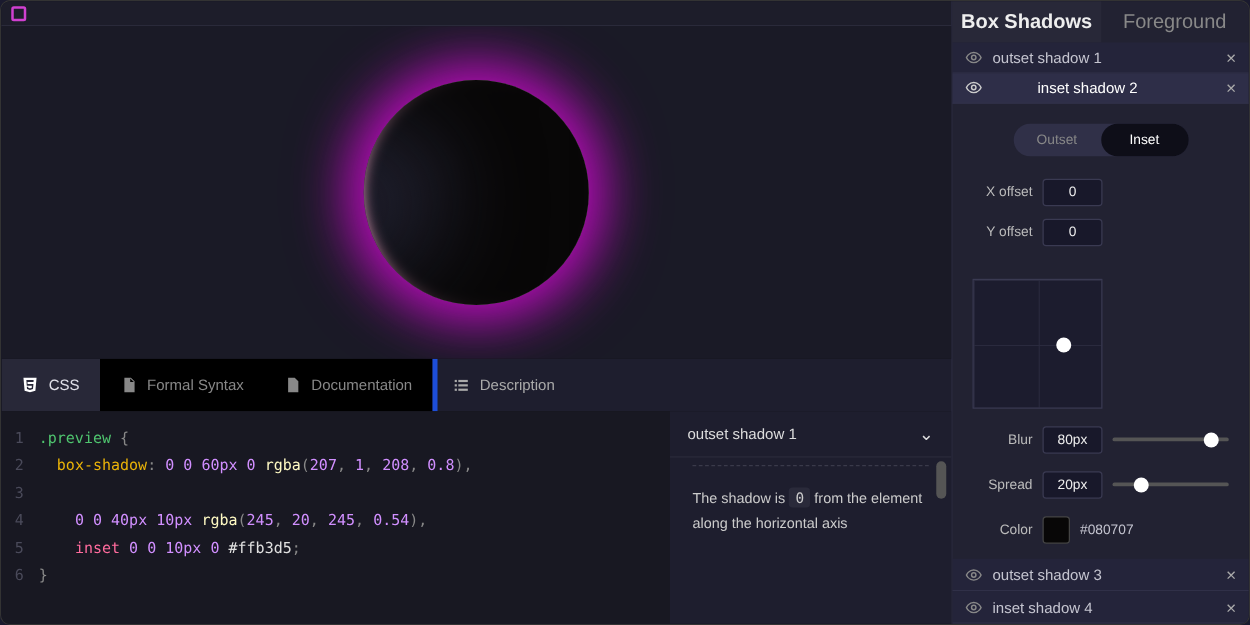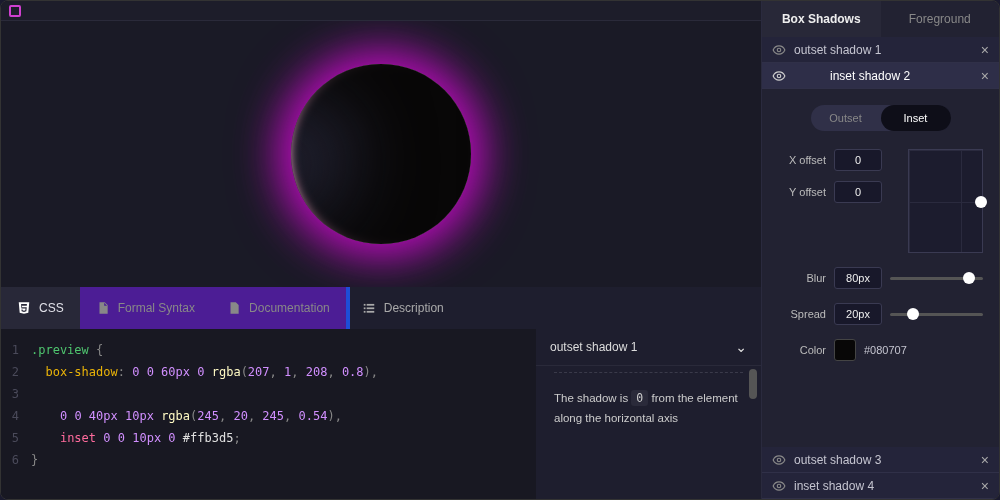--- a/index.html
+++ b/index.html
@@ -30,21 +30,21 @@
   width: 180px;
   height: 180px;
   border-radius: 50%;
   background: radial-gradient(circle at 40% 35%, #2a2a3e, #15151f);
   box-shadow:
     0 0 60px 0 rgba(207,1,208,0.8),
     inset -100px 10px 80px 20px #080707,
     0 0 40px 10px rgba(245,20,245,0.54),
     inset 0 0 10px 0 #ffb3d5;
 }
-.tabs-row { display: flex; height: 42px; background: #4c1d95; }
+.tabs-row { display: flex; height: 42px; background: #000000; }
 .code-tab {
   display: flex; align-items: center; gap: 8px; padding: 0 16px; font-size: 12px; color: #888; cursor: pointer;
 }
 .code-tab.active { background: #282838; color: #e0e0e8; }
 .tab-icon { width: 14px; height: 14px; display: flex; align-items: center; justify-content: center; }
 .description-panel { flex: 1; background: #1e1e2e; padding: 0 12px; display: flex; align-items: center; gap: 8px; font-size: 12px; color: #aaa; border-left: 4px solid #1d4ed8; }
 .bottom { display: flex; height: 170px; }
 .code-pane { flex: 1; background: #181822; padding: 10px 0; overflow: hidden; font-family: 'SF Mono', Monaco, monospace; font-size: 12px; }
 .code-line { display: flex; line-height: 22px; }
 .line-no { width: 30px; text-align: right; color: #4a4a5a; padding-right: 12px; user-select: none; }
@@ -61,31 +61,31 @@
 }
 .desc-header { padding: 10px 14px; display: flex; justify-content: space-between; align-items: center; color: #ddd; border-bottom: 1px solid #2a2a3a; cursor: pointer; }
 .desc-body { padding: 10px 18px; color: #ccc; font-size: 11.5px; line-height: 1.7; }
 .desc-body .code-inline { background: #2a2a3a; padding: 1px 5px; border-radius: 3px; font-family: monospace; }
 .desc-divider { border-top: 1px dashed #3a3a4a; margin: 6px 18px; }
 .scrollbar { position: absolute; right: 4px; top: 40px; width: 8px; height: 30px; background: #555; border-radius: 4px; }
 .right {
   width: 238px; background: #222232; display: flex; flex-direction: column; border-left: 1px solid #2a2a3e;
 }
 .right-tabs { display: flex; height: 36px; }
-.right-tab { flex: 1; display: flex; align-items: center; justify-content: center; font-size: 12px; color: #888; cursor: pointer; }
+.right-tab { flex: 1; display: flex; align-items: center; justify-content: center; font-size: 16px; color: #888; cursor: pointer; }
 .right-tab.active { color: #eee; font-weight: 600; background: #282838; }
 .shadow-item { display: flex; align-items: center; height: 26px; padding: 0 10px; gap: 8px; font-size: 12px; background: #24243a; border-bottom: 1px solid #303048; cursor: pointer; }
 .shadow-item.selected { background: #2e2e48; color: #fff; gap: 44px; }
 .eye-icon { width: 14px; color: #888; }
 .close-x { margin-left: auto; color: #aaa; font-size: 14px; cursor: pointer; }
 .controls { padding: 12px 16px; display: flex; flex-direction: column; gap: 14px; }
 .segmented { display: flex; background: #303048; border-radius: 14px; width: 140px; margin: 4px auto; height: 26px; }
 .seg-opt { flex: 1; display: flex; align-items: center; justify-content: center; font-size: 11px; color: #888; border-radius: 14px; cursor: pointer; }
 .seg-opt.active { background: #0e0e18; color: #fff; }
-.offset-row { display: flex; gap: 26px; align-items: flex-start; }
+.offset-row { display: flex; gap: 26px; align-items: flex-start; flex-direction: column; }
 .offset-inputs { display: flex; flex-direction: column; gap: 10px; }
 .control-row { display: flex; align-items: center; gap: 8px; font-size: 11px; }
 .control-label { width: 48px; text-align: right; color: #bbb; }
 .num-input { width: 48px; height: 22px; background: #18182a; border: 1px solid #3a3a52; border-radius: 3px; color: #eee; text-align: center; font-size: 11px; }
 .grid-pad {
   width: 104px; height: 104px; border: 1px solid #3a3a52; position: relative; background: #1c1c2e;
   background-image:
     linear-gradient(#2a2a3e 1px, transparent 1px),
     linear-gradient(90deg, #2a2a3e 1px, transparent 1px);
   background-size: 52px 52px;

